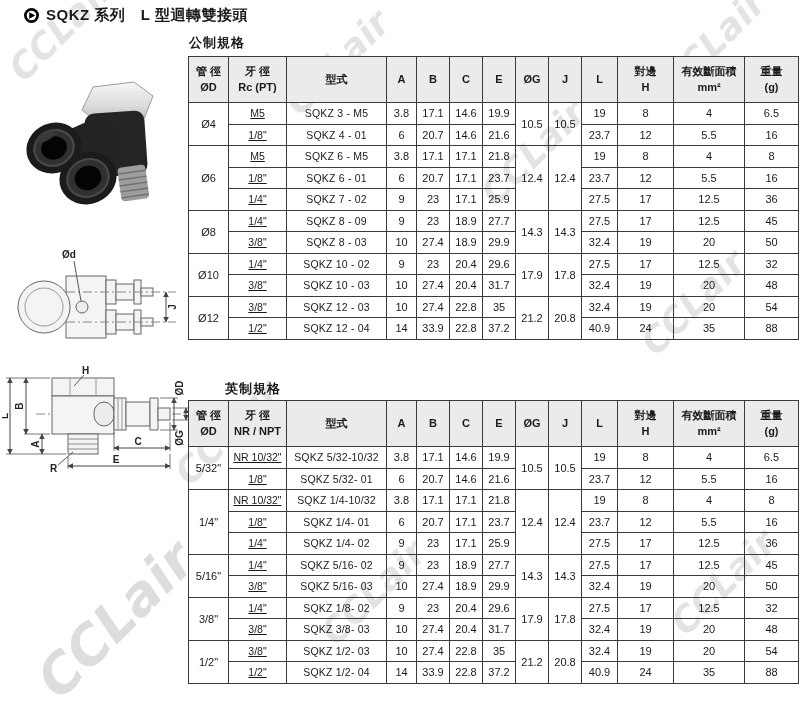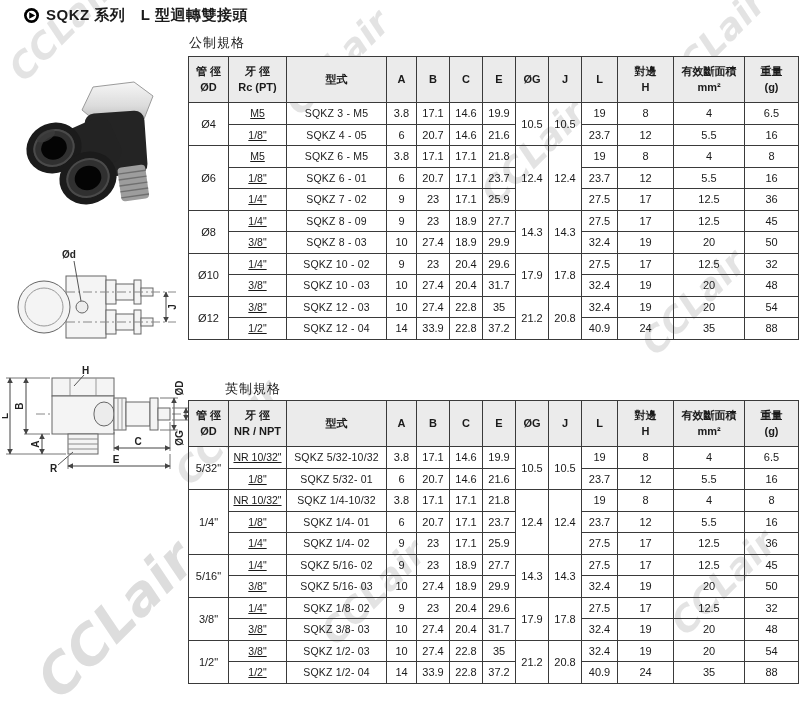--- a/index.html
+++ b/index.html
@@ -16,21 +16,21 @@
     font-weight: bold; font-style: italic;
     font-size: 36px; color: #d2d2d2; opacity: .6;
     white-space: nowrap; pointer-events: none; user-select: none;
   }
   .wm.lg { font-size: 54px; opacity: .75; }
   
   .title-row { position: absolute; left: 24px; top: 6px; display: flex; align-items: center; gap: 7px; }
   .bullet { width: 15px; height: 15px; display: inline-block; }
   .page-title { font-size: 15px; font-weight: bold; letter-spacing: .5px; }
   
-  .section-label { position: absolute; font-size: 13px; font-weight: normal; letter-spacing: 1px; }
+  .section-label { position: absolute; font-size: 13px; font-weight: bold; letter-spacing: 1px; }
   #metric-label { left: 189px; top: 34px; }
   #imperial-label { left: 189px; top: 380px; margin-left: 36px; }
   
   table.spec { position: absolute; left: 188px; border-collapse: collapse; table-layout: fixed; width: 610px; border-radius: 7px; }
   #metric-table { top: 56px; }
   #imperial-table { top: 400px; }
   .spec th, .spec td { border: 1px solid #3a3a3a; text-align: center; vertical-align: middle; }
   .spec thead th { background: #ebebeb; font-size: 11px; font-weight: bold; height: 46px; line-height: 1.45; padding: 0 1px; }
   .spec td { height: 21.5px; font-size: 11px; padding: 0 1px; background: transparent; }
   .spec td.model-cell { font-size: 10.5px; letter-spacing: .2px; }
@@ -257,21 +257,21 @@
           <td>19.9</td>
           <td rowspan="2">10.5</td>
           <td rowspan="2">10.5</td>
           <td>19</td>
           <td>8</td>
           <td>4</td>
           <td>6.5</td>
         </tr>
         <tr>
           <td class="thread-cell">1/8"</td>
-          <td class="model-cell">SQKZ 4 - 05</td>
+          <td class="model-cell">SQKZ 4 - 01</td>
           <td>6</td>
           <td>20.7</td>
           <td>14.6</td>
           <td>21.6</td>
           <td>23.7</td>
           <td>12</td>
           <td>5.5</td>
           <td>16</td>
         </tr>
         <tr>

